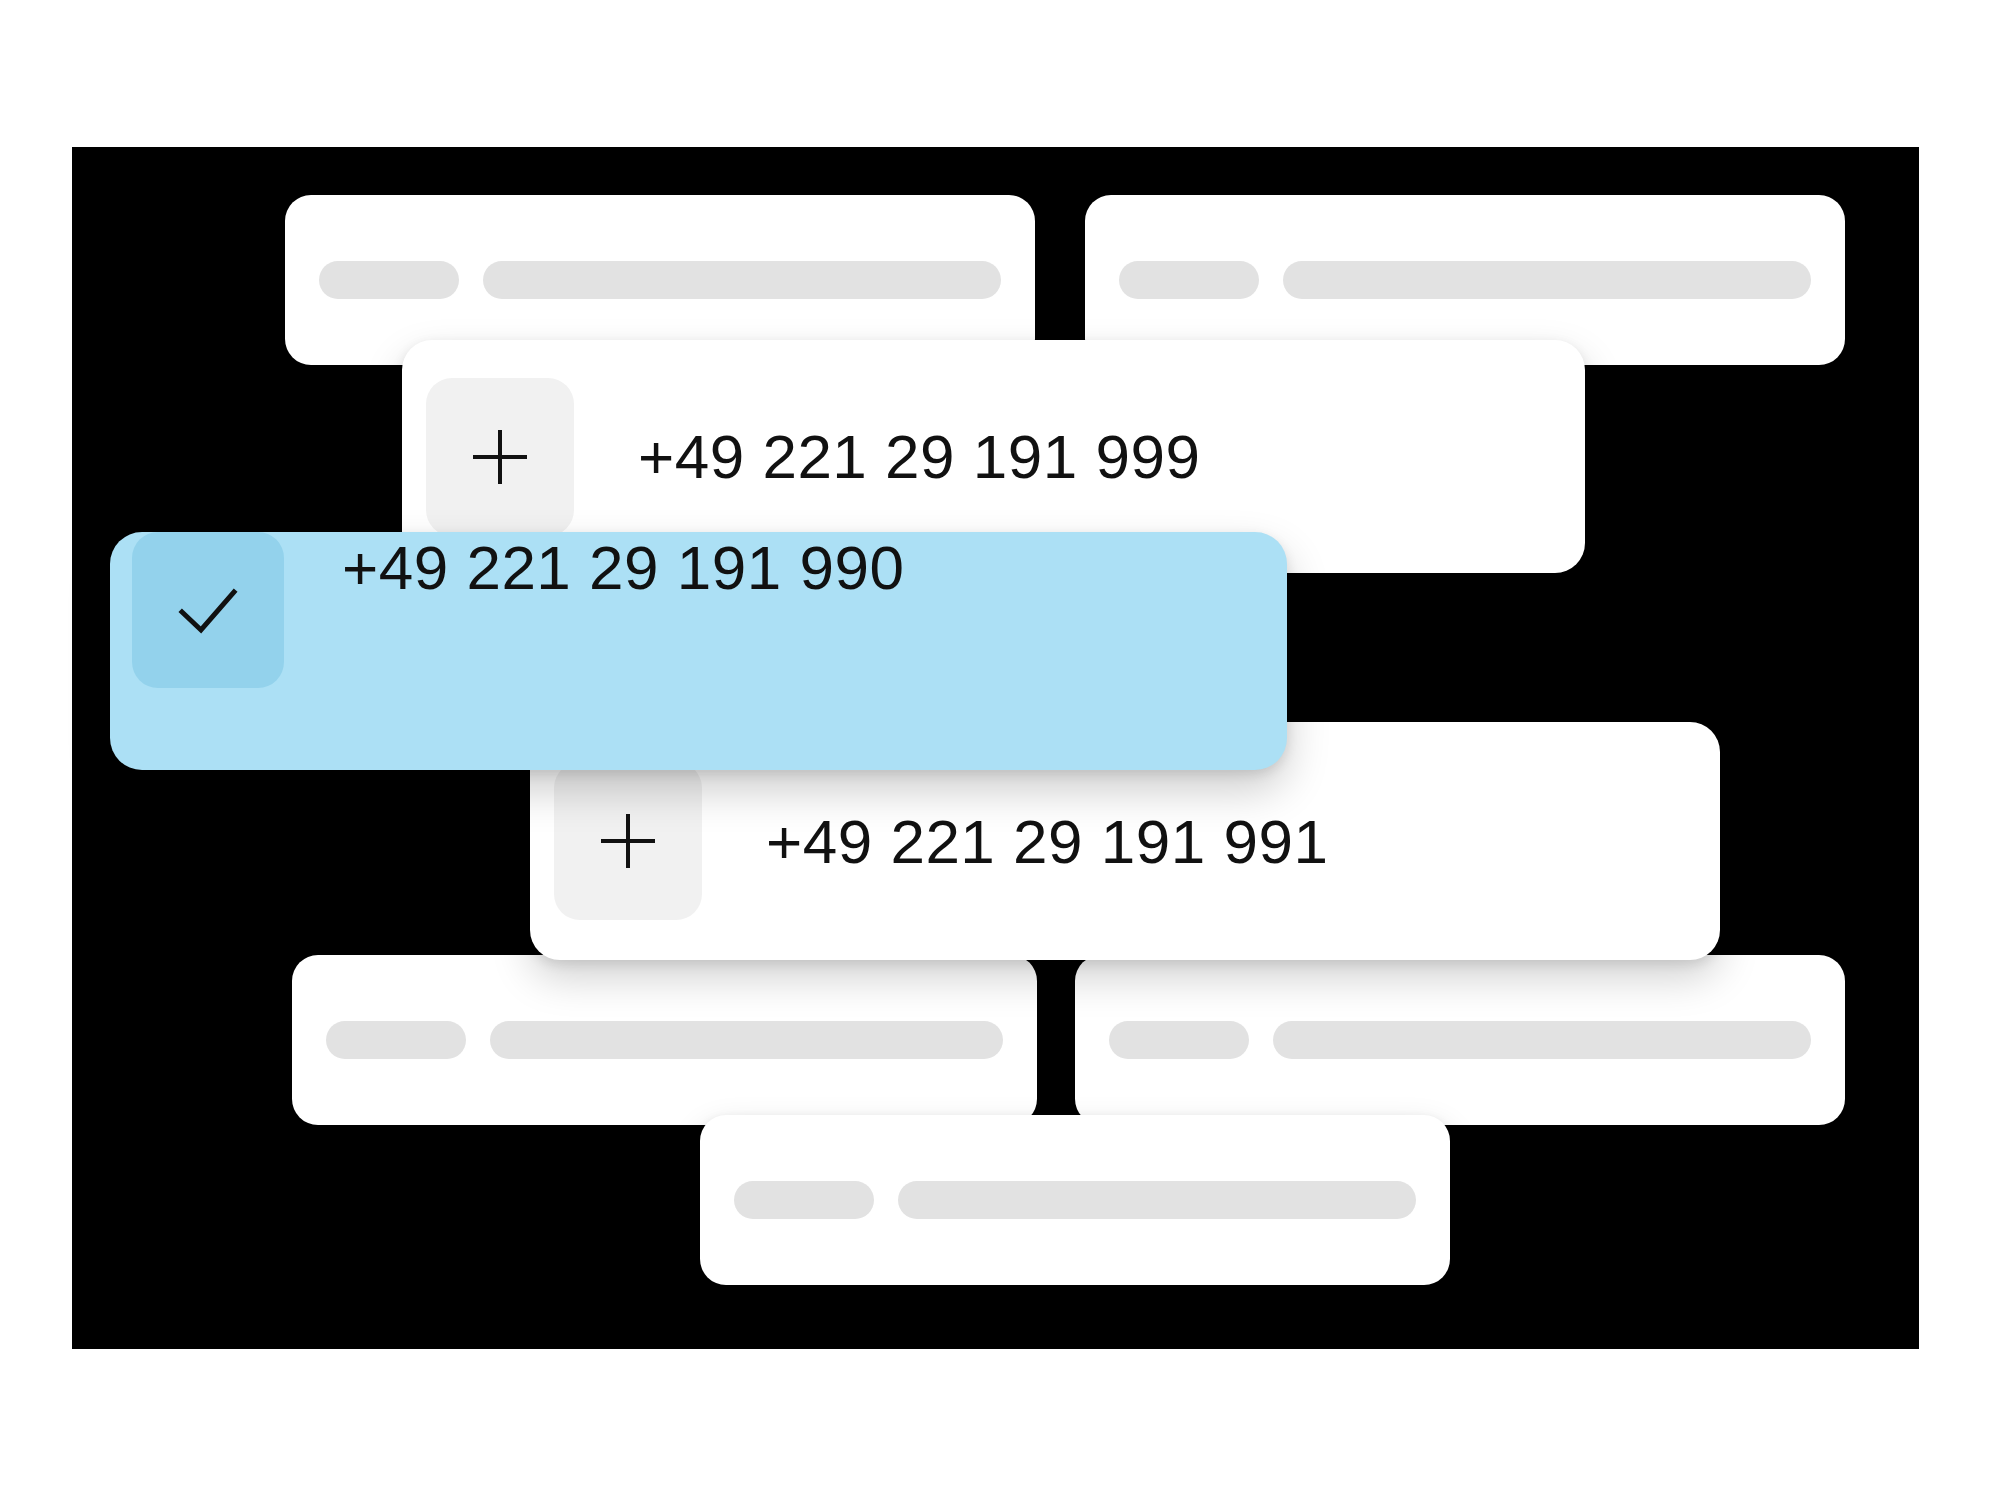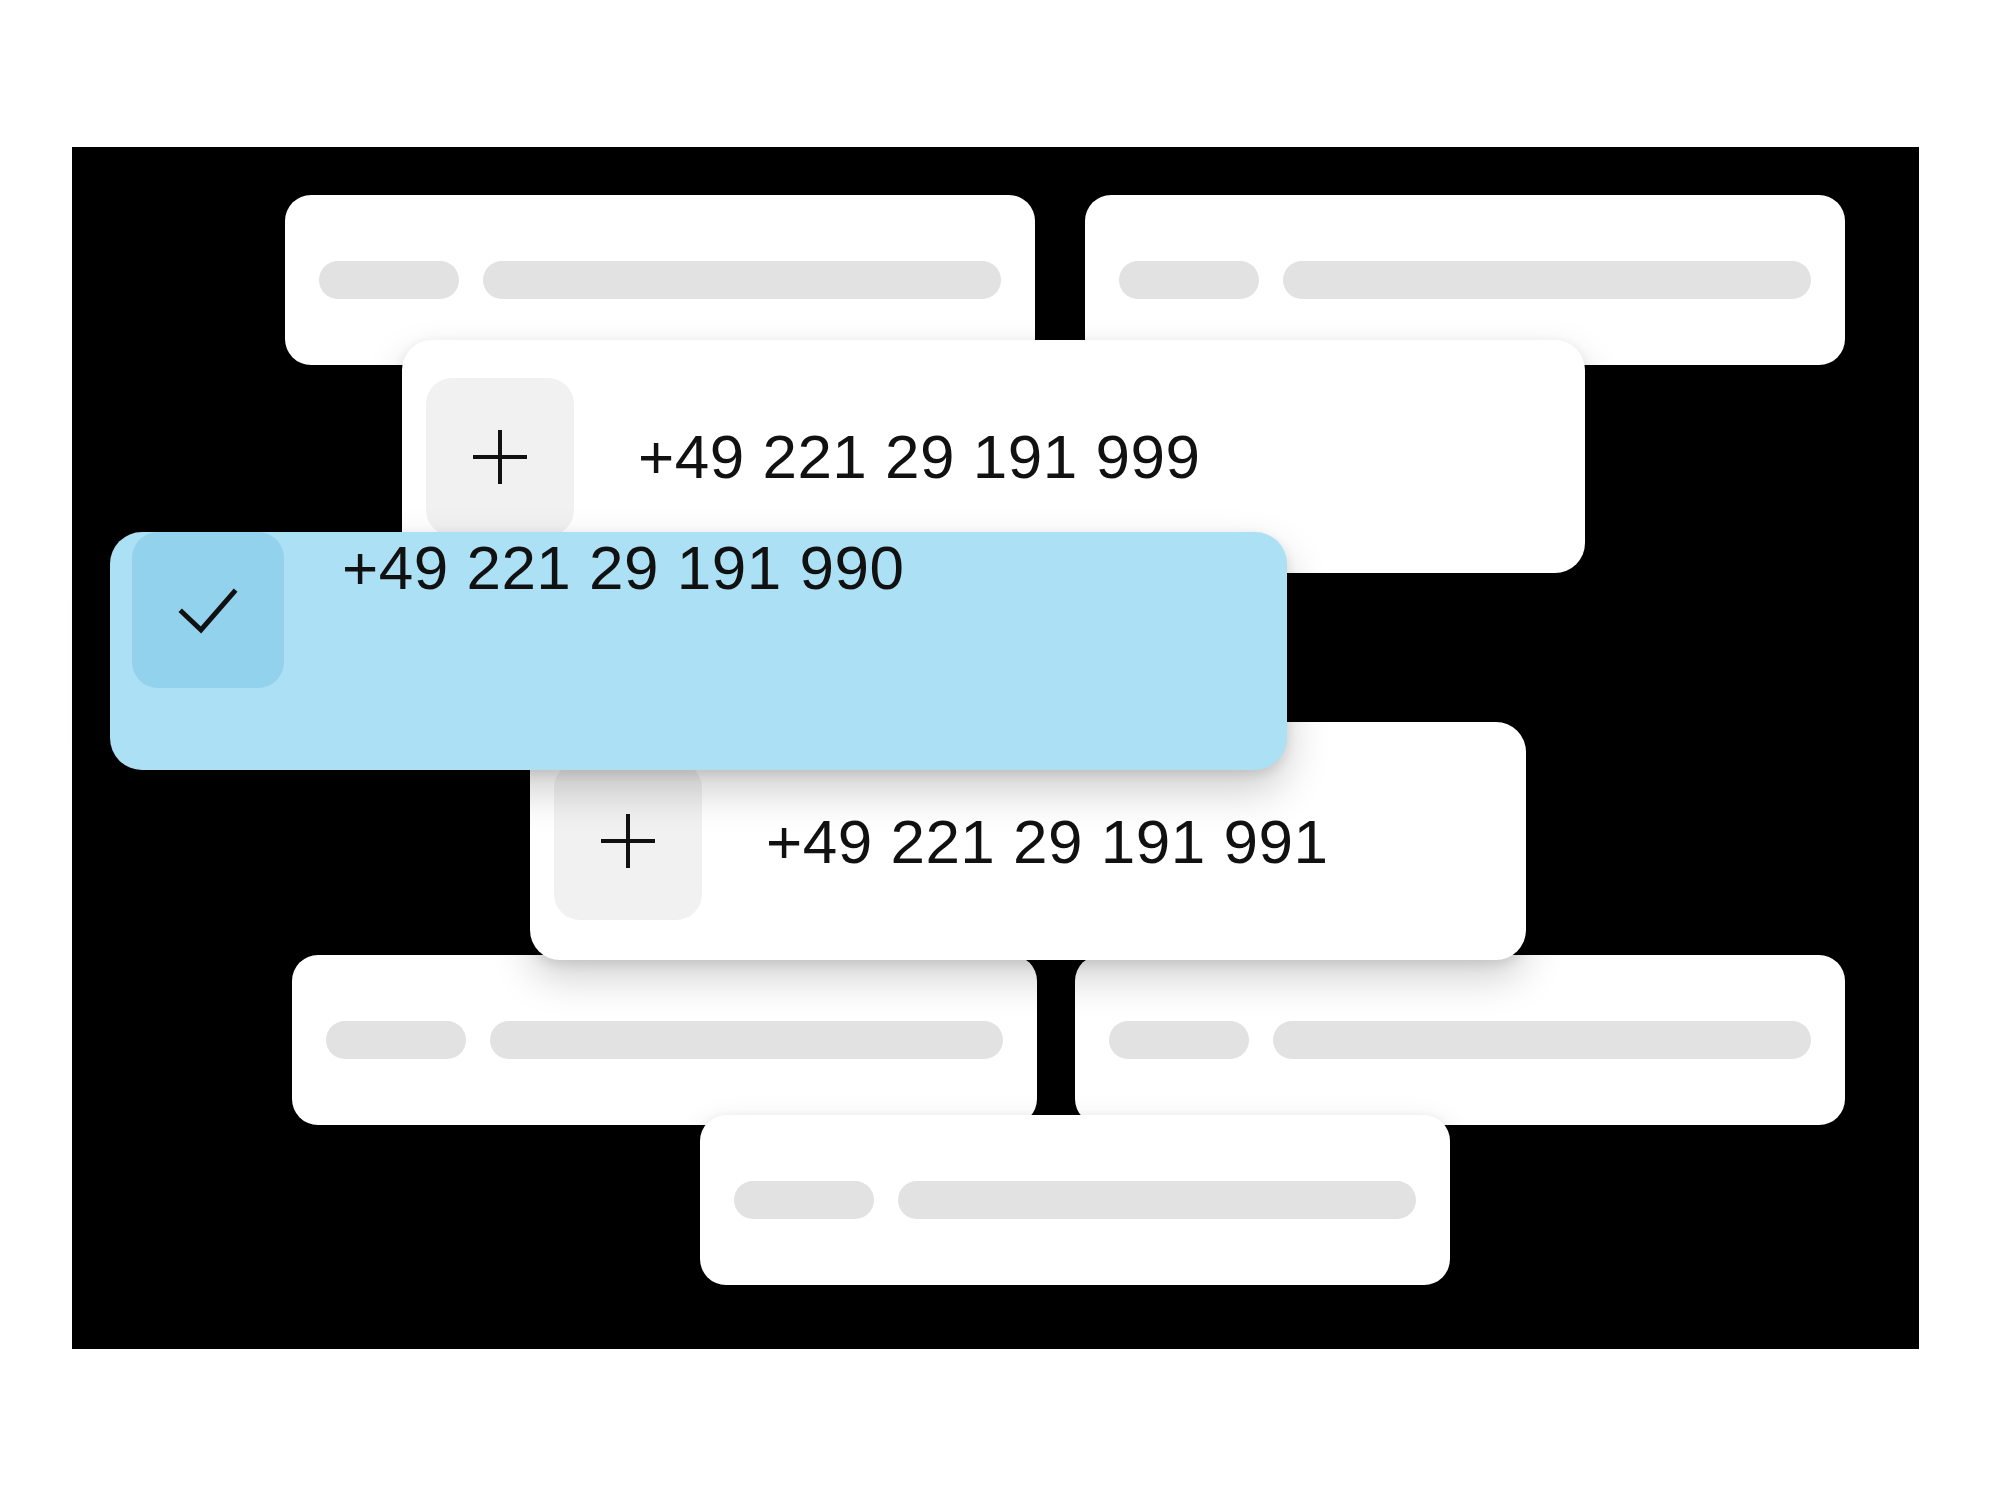--- a/index.html
+++ b/index.html
@@ -87,21 +87,21 @@
     font-size: 62px;
     font-weight: 400;
     color: #111111;
     letter-spacing: 0.5px;
     white-space: nowrap;
     margin-left: 64px;
     font-family: "Liberation Sans", sans-serif;
   }
 
   #card-999 { left: 330px; top: 193px; width: 1183px; height: 233px; }
-  #card-991 { left: 458px; top: 575px; width: 996px; height: 238px; }
+  #card-991 { left: 458px; top: 575px; width: 1190px; height: 238px; }
 
   
   #card-990 {
     position: absolute;
     left: 38px;
     top: 385px;
     width: 1177px;
     height: 238px;
     background: #ace0f5;
     border-radius: 32px;

